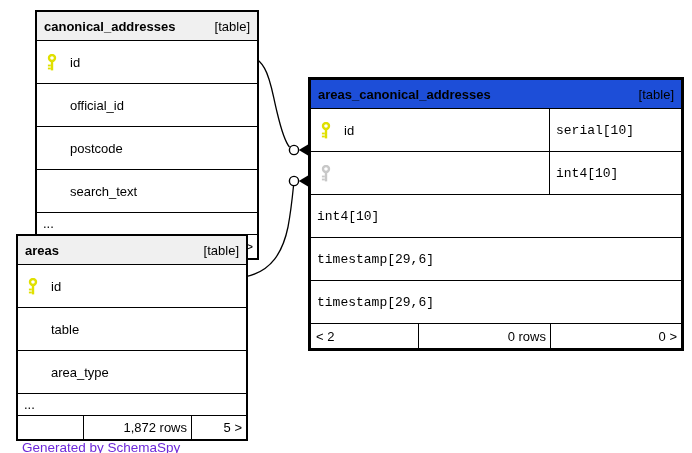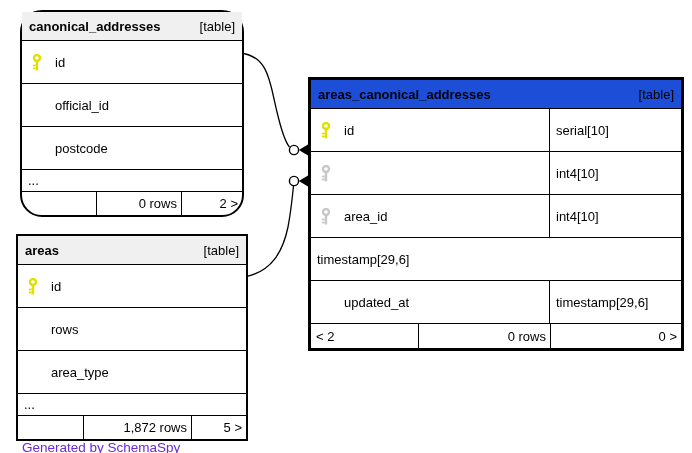--- a/index.html
+++ b/index.html
@@ -7,40 +7,40 @@
     width:692px;height:453px;position:relative;background:#ffffff;
     font-family:"Liberation Sans","DejaVu Sans",sans-serif;
     font-size:13px;color:#000;overflow:hidden;
   }
   .relations{position:absolute;left:0;top:0;z-index:1;}
   .rel{fill:none;stroke:#000;stroke-width:1.3px;}
   .relc{fill:#fff;stroke:#000;stroke-width:1.4px;}
   .relt{fill:#000;stroke:none;}
 
   .tbl{position:absolute;background:#fff;border:2px solid #000;z-index:2;}
-  .t1{left:20px;top:10px;width:220px;border-radius:22px;}
+  .t1{left:35px;top:10px;width:220px;}
   .t2{left:308px;top:77px;width:370px;border-width:3px;}
   .t3{left:16px;top:234px;width:228px;}
 
   .hdr{height:28px;display:flex;align-items:center;justify-content:space-between;
        padding:0 7px;background:#f0f0f0;border-bottom:1px solid #000;}
   .t2 .hdr{background:#1d4ed8;}
   .hname{font-weight:bold;}
   .htag{font-weight:normal;}
 
   .row{height:43px;box-sizing:border-box;border-bottom:1px solid #000;
        display:flex;align-items:center;}
   .keyicon{width:12px;height:17px;margin:0 12px 0 9px;display:inline-flex;flex:0 0 12px;}
   .pk{color:#e0e000;}
   .fk{color:#c8c8c8;}
   .cname{white-space:nowrap;}
 
   .t2 .cellname{width:239px;box-sizing:border-box;height:100%;display:flex;
                 align-items:center;border-right:1px solid #000;}
-  .t2 .celltype{flex:1;padding-left:6px;white-space:nowrap;}
+  .t2 .celltype{flex:1;padding-left:6px;white-space:nowrap;font-family:Liberation Mono, monospace;}
 
   .ell{height:21px;padding-left:6px;border-bottom:1px solid #000;display:flex;align-items:center;}
 
   .foot{display:flex;height:23px;}
   .t2 .foot{height:24px;}
   .fc{box-sizing:border-box;display:flex;align-items:center;justify-content:flex-end;
       padding:0 4px;white-space:nowrap;}
   .fc2,.fc3{border-left:1px solid #000;}
   .fc3{flex:1;}
   .t1 .fc1{width:74px;} .t1 .fc2{width:85px;}
@@ -78,20 +78,24 @@
     <span class="cname">id</span>
   </div>
   <div class="row">
     <span class="keyicon"></span>
     <span class="cname">official_id</span>
   </div>
   <div class="row">
     <span class="keyicon"></span>
     <span class="cname">postcode</span>
   </div>
+  <div class="row">
+    <span class="keyicon"></span>
+    <span class="cname">search_text</span>
+  </div>
   <div class="ell">
     <span>...</span>
   </div>
   <div class="foot">
     <div class="fc fc1"></div>
     <div class="fc fc2">0 rows</div>
     <div class="fc fc3">2 &gt;</div>
   </div>
 </div>
 
@@ -121,41 +125,26 @@
             <circle cx="6" cy="4" r="3" fill="none" stroke="currentColor" stroke-width="2.4"></circle>
             <rect x="4.8" y="6.6" width="2.4" height="9.8" fill="currentColor"></rect>
             <rect x="1.9" y="10.6" width="2.9" height="1.8" fill="currentColor"></rect>
             <rect x="1.9" y="13.6" width="2.9" height="1.8" fill="currentColor"></rect>
           </svg>
         </span>
     </span>
     <span class="celltype">int4[10]</span>
   </div>
   <div class="row">
-    <span class="cellname">
-      <span class="keyicon fk">
-          <svg width="12" height="17" viewBox="0 0 12 17">
-            <circle cx="6" cy="4" r="3" fill="none" stroke="currentColor" stroke-width="2.4"></circle>
-            <rect x="4.8" y="6.6" width="2.4" height="9.8" fill="currentColor"></rect>
-            <rect x="1.9" y="10.6" width="2.9" height="1.8" fill="currentColor"></rect>
-            <rect x="1.9" y="13.6" width="2.9" height="1.8" fill="currentColor"></rect>
-          </svg>
-        </span>
-      <span class="cname">area_id</span>
-    </span>
     <span class="celltype">int4[10]</span>
   </div>
   <div class="row">
     <span class="celltype">timestamp[29,6]</span>
   </div>
   <div class="row">
-    <span class="cellname">
-      <span class="keyicon"></span>
-      <span class="cname">updated_at</span>
-    </span>
     <span class="celltype">timestamp[29,6]</span>
   </div>
   <div class="foot">
     <div class="fc fc1">&lt; 2</div>
     <div class="fc fc2">0 rows</div>
     <div class="fc fc3">0 &gt;</div>
   </div>
 </div>
 
 <div class="tbl t3">
@@ -169,21 +158,21 @@
           <circle cx="6" cy="4" r="3" fill="none" stroke="currentColor" stroke-width="2.4"></circle>
           <rect x="4.8" y="6.6" width="2.4" height="9.8" fill="currentColor"></rect>
           <rect x="1.9" y="10.6" width="2.9" height="1.8" fill="currentColor"></rect>
           <rect x="1.9" y="13.6" width="2.9" height="1.8" fill="currentColor"></rect>
         </svg>
       </span>
     <span class="cname">id</span>
   </div>
   <div class="row">
     <span class="keyicon"></span>
-    <span class="cname">rows</span>
+    <span class="cname">table</span>
   </div>
   <div class="row">
     <span class="keyicon"></span>
     <span class="cname">area_type</span>
   </div>
   <div class="ell">
     <span>...</span>
   </div>
   <div class="foot">
     <div class="fc fc1"></div>

